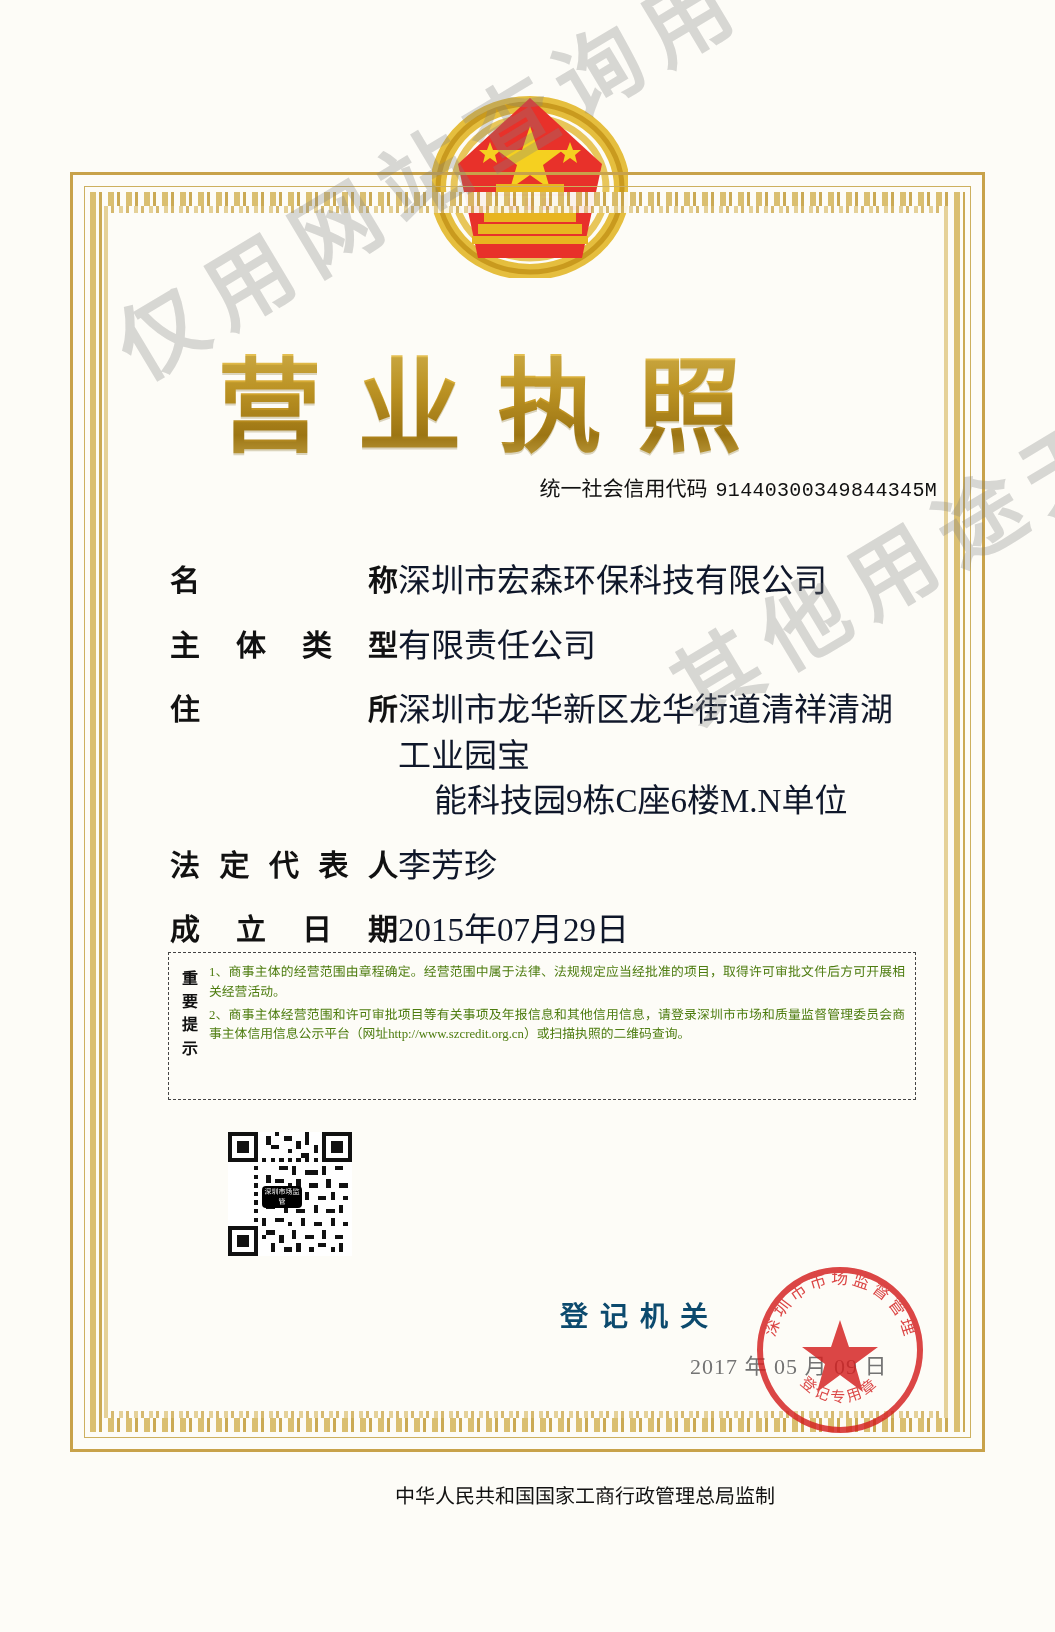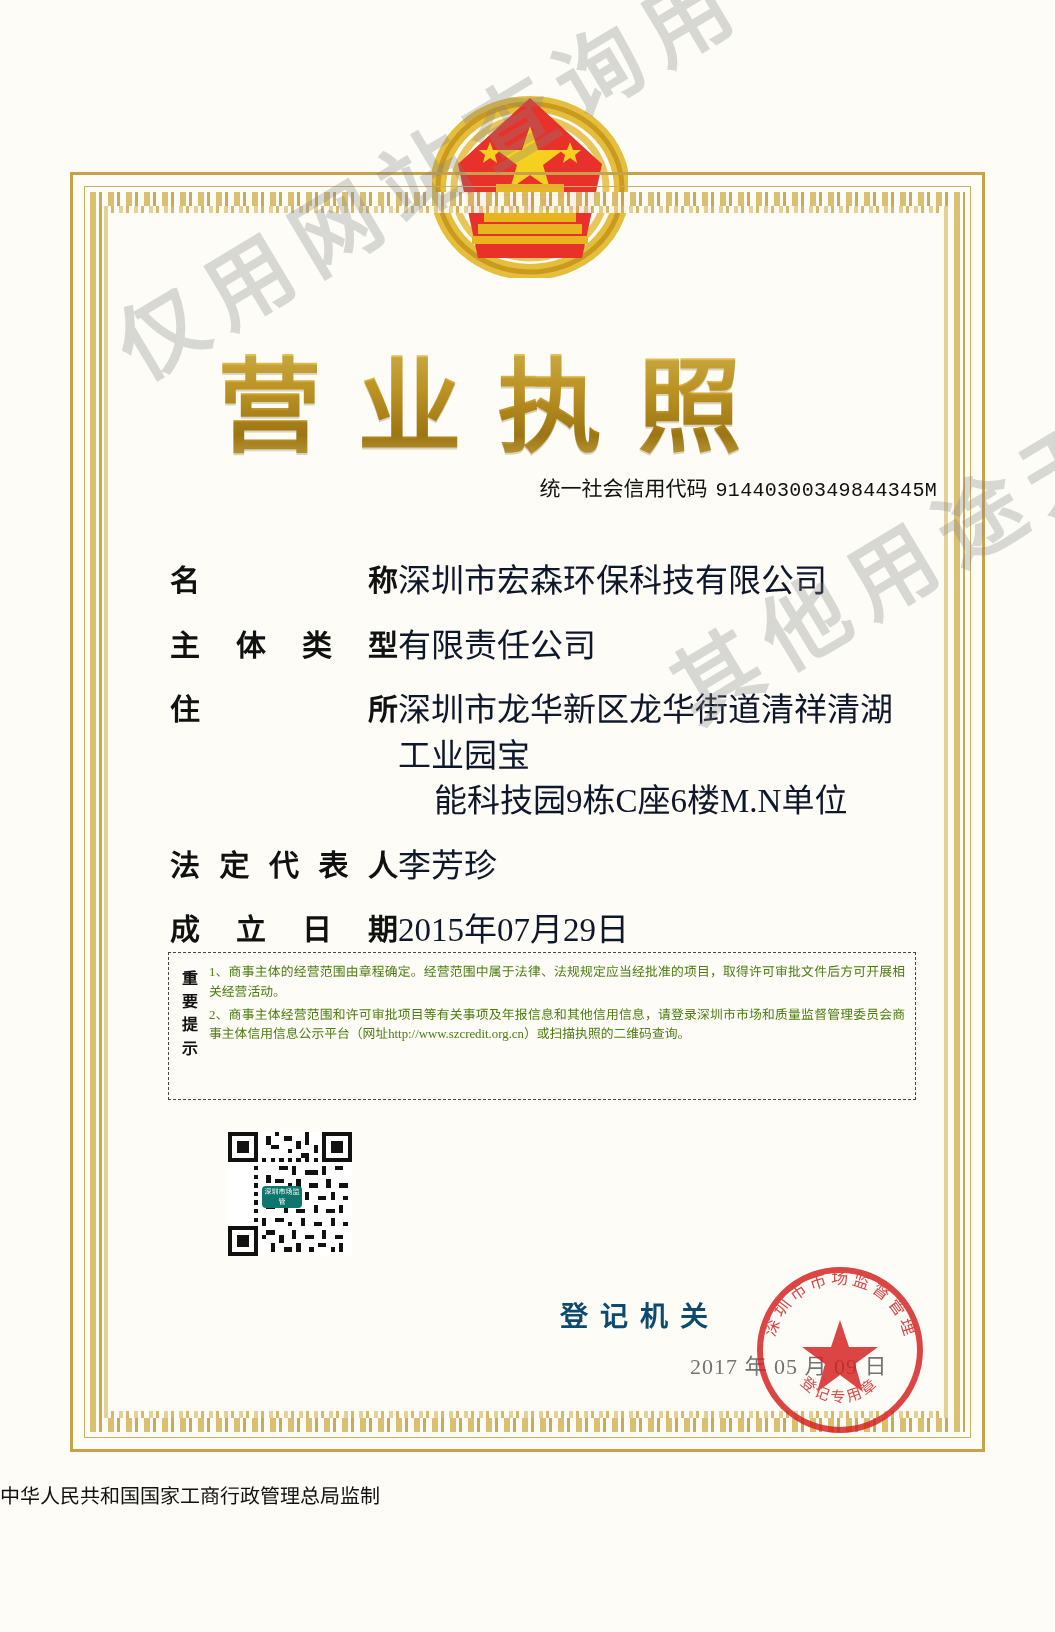--- a/index.html
+++ b/index.html
@@ -196,21 +196,21 @@
     width: 124px;
     height: 124px;
   }
   .qr-stamp {
     position: absolute;
     left: 262px;
     top: 1186px;
     width: 40px;
     height: 22px;
     border-radius: 4px;
-    background: #0f766e;
+    background: #000000;
     color: #fff;
     font-size: 7px;
     line-height: 10px;
     text-align: center;
     padding-top: 1px;
     box-sizing: border-box;
     letter-spacing: 0;
   }
 
   
@@ -244,20 +244,21 @@
     height: 176px;
     opacity: .82;
   }
 
   
   .footer {
     position: absolute;
     left: 0;
     top: 1480px;
     width: 835px;
+    text-align: right;
     padding-right: 60px;
     box-sizing: border-box;
     font-size: 20px;
     color: #111;
     font-family: "Liberation Serif", "DejaVu Serif", serif;
   }
 
   
   .watermark {
     position: absolute;

